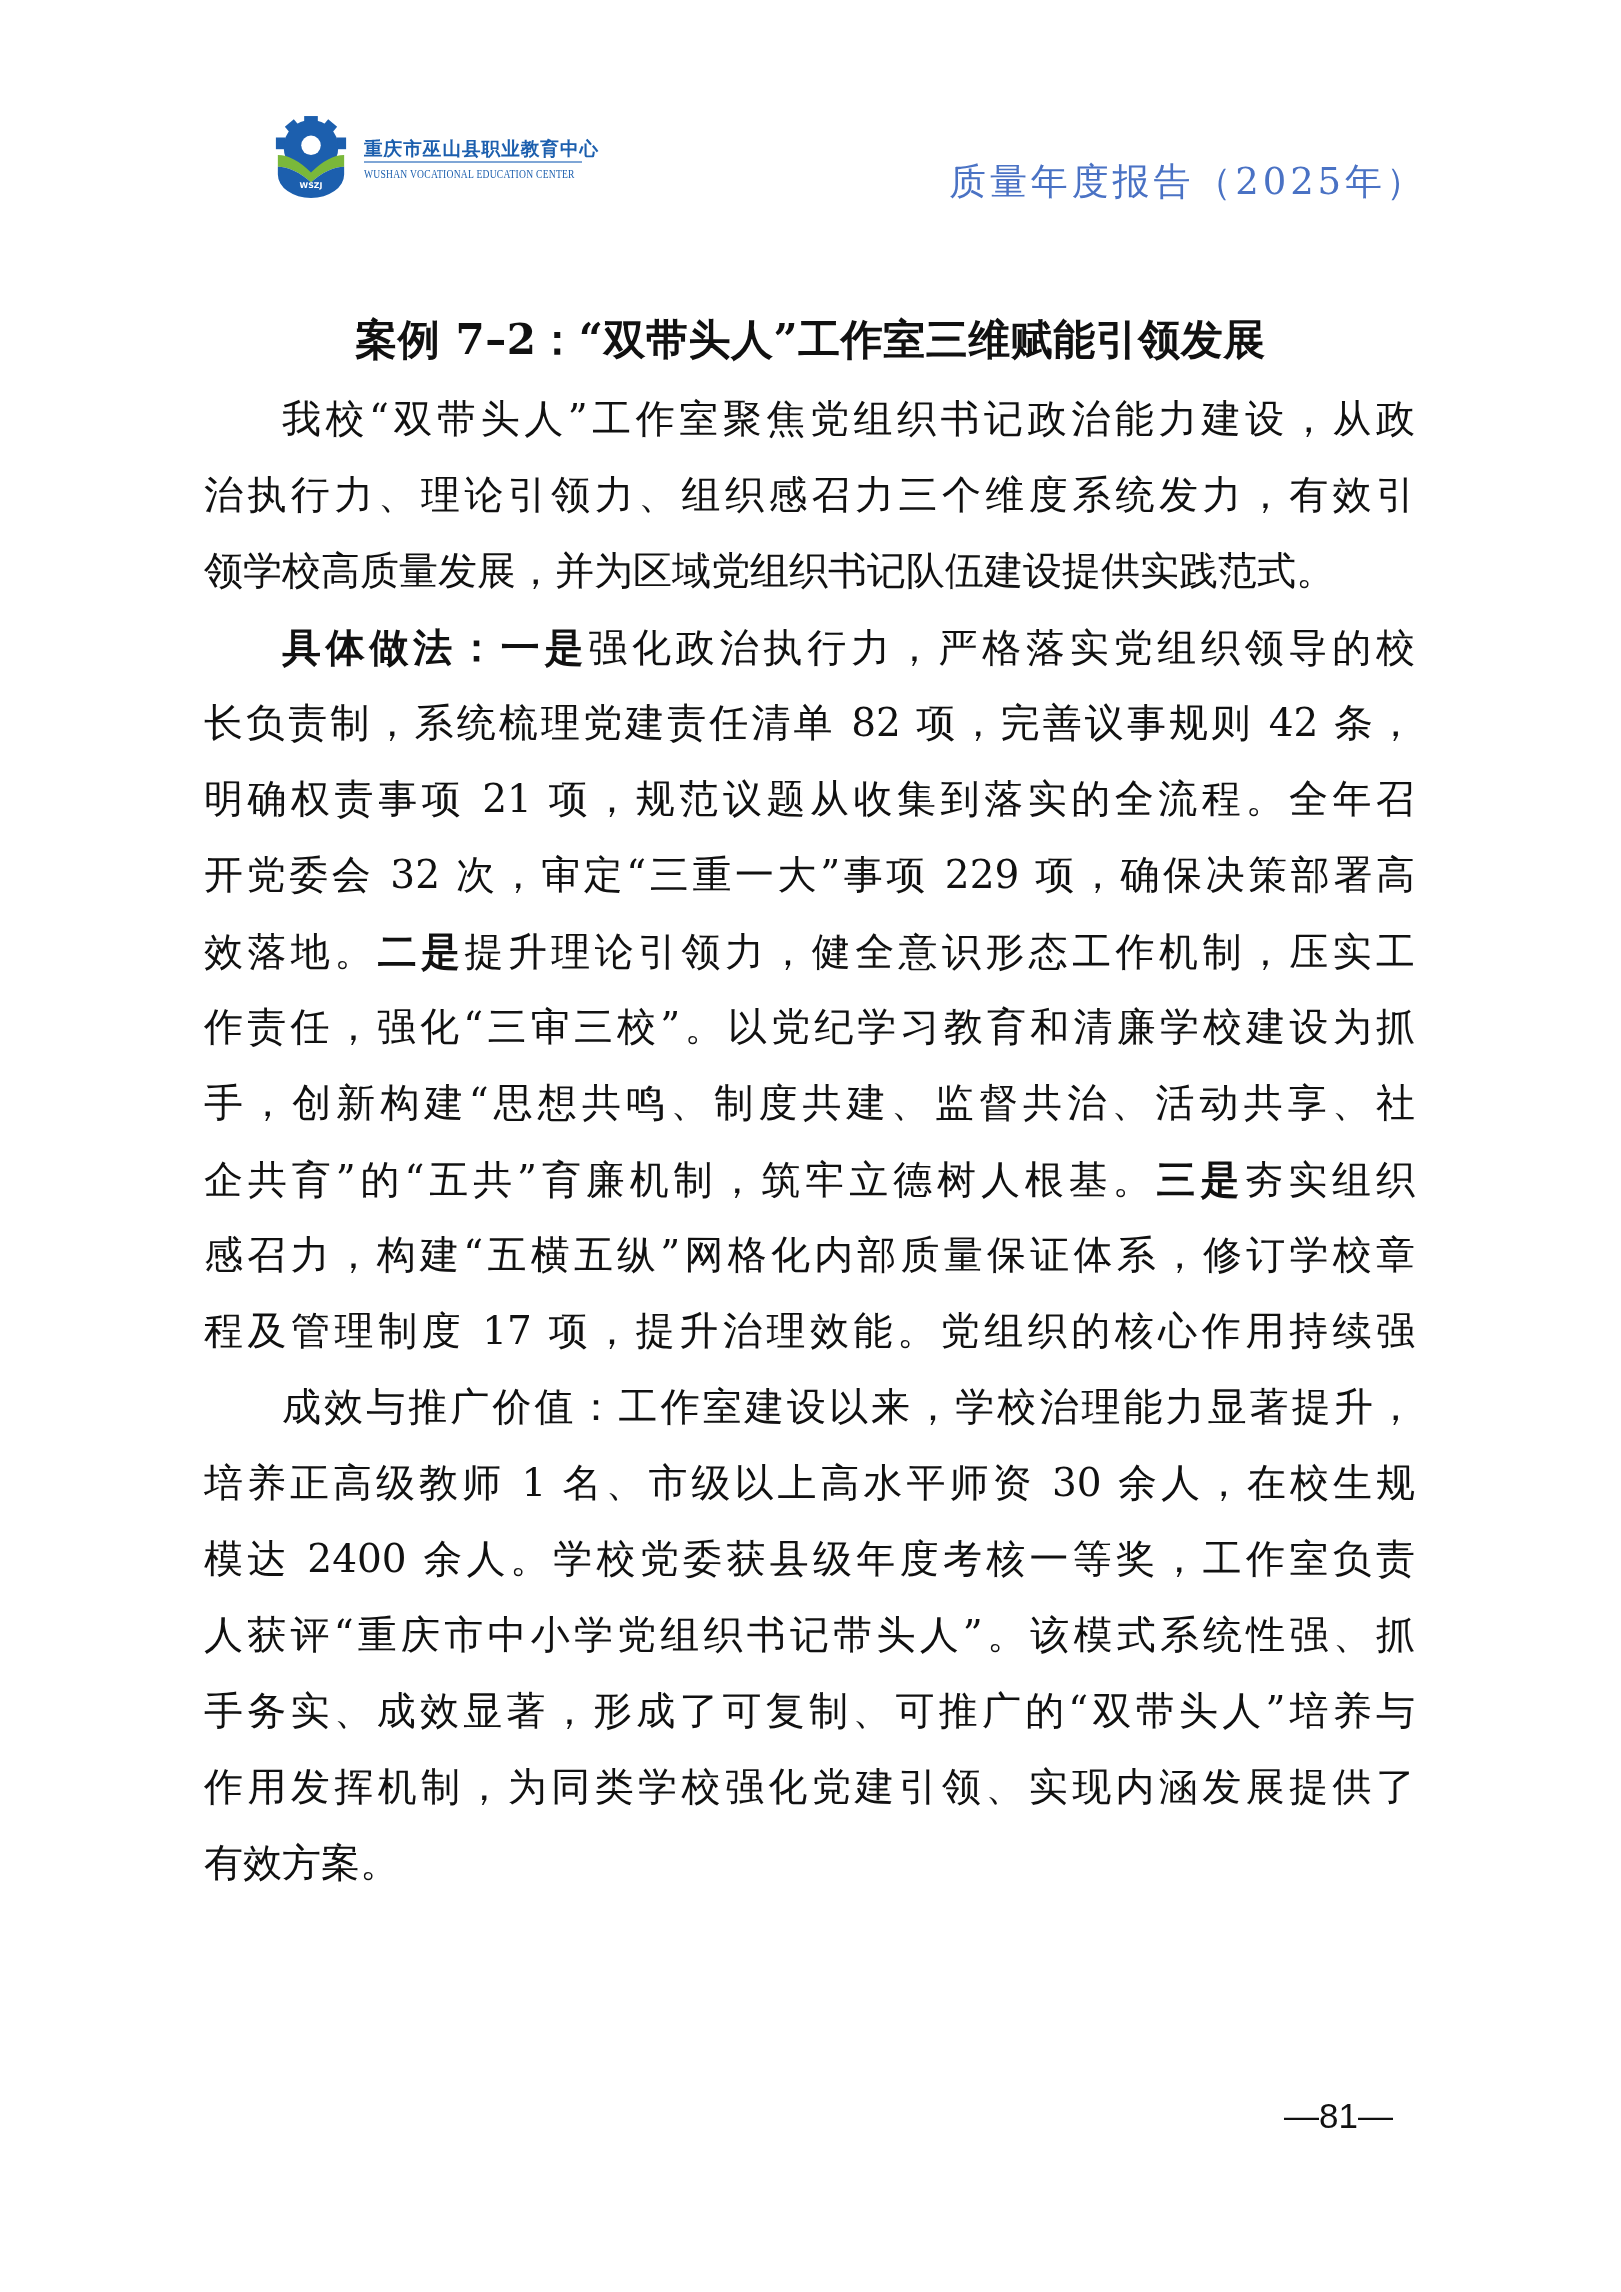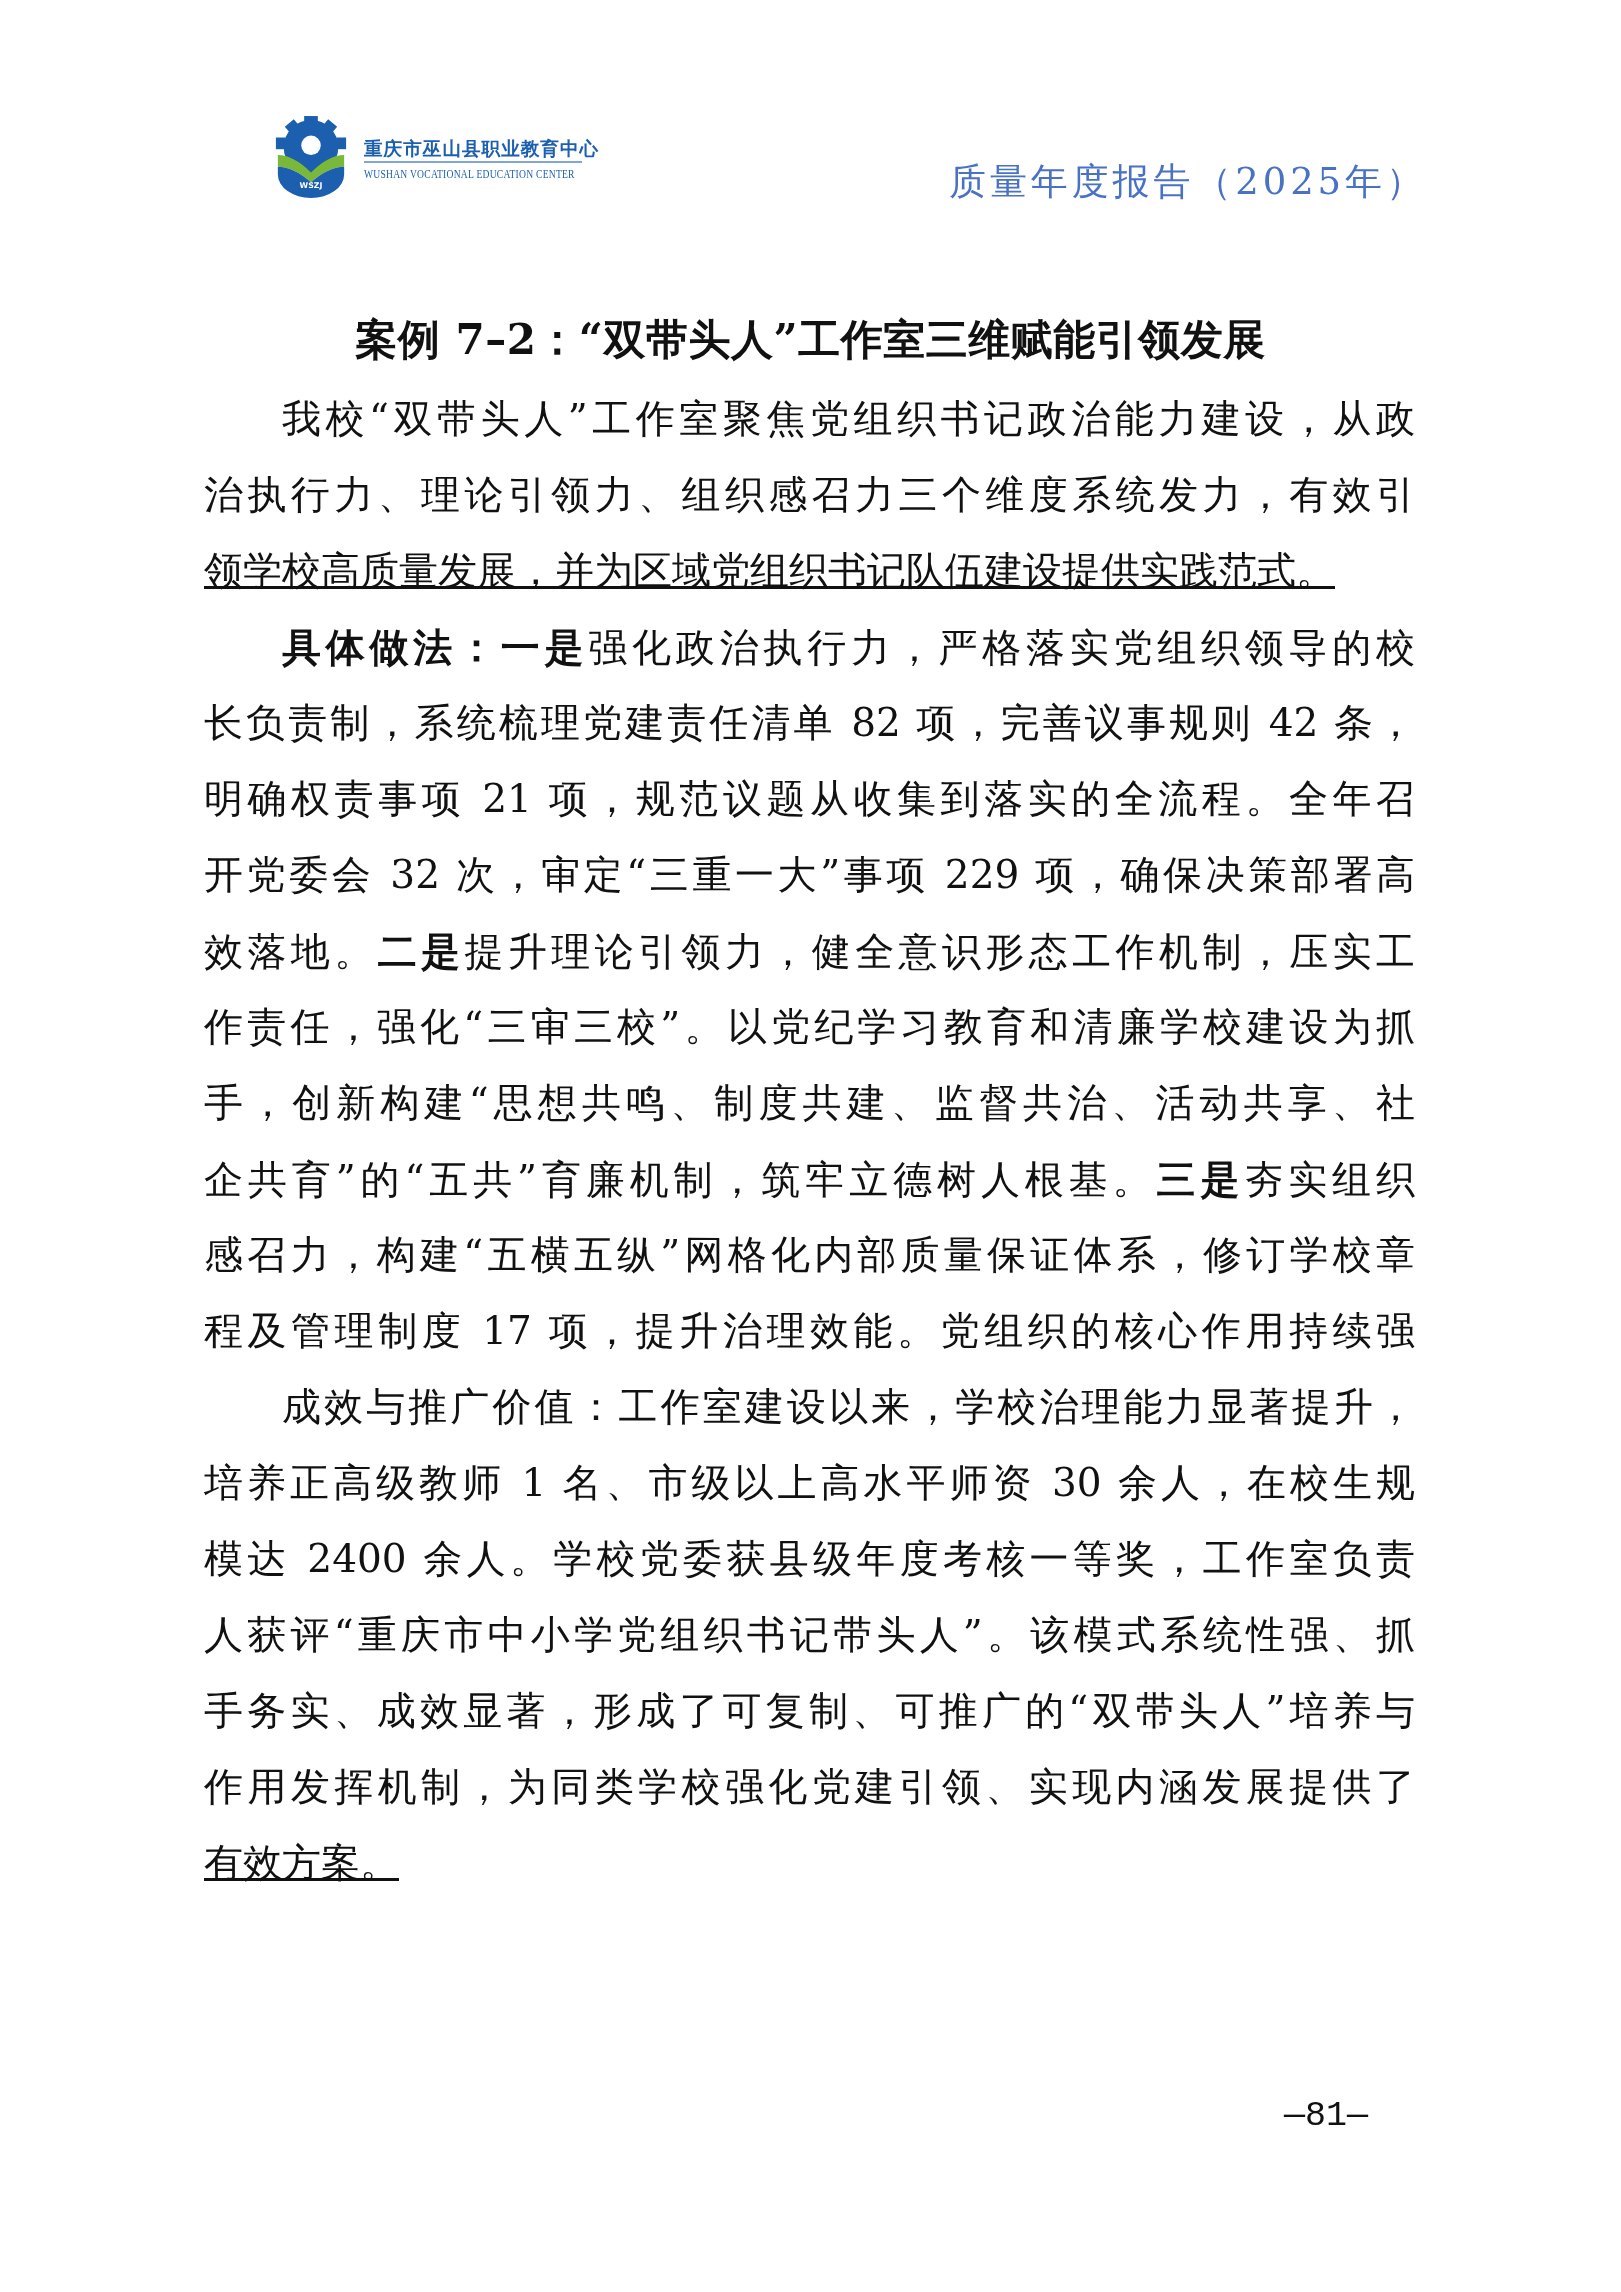--- a/index.html
+++ b/index.html
@@ -14,24 +14,24 @@
   .logo-en { position: absolute; left: 92px; top: 51px; font-family: "Liberation Serif", serif;
              font-size: 12.3px; color: #1c5fae; white-space: nowrap; transform: scaleX(0.78); transform-origin: left top; letter-spacing: 0.3px; }
   .report-title { position: absolute; left: 949px; top: 149px; font-family: "DejaVu Serif", serif;
                   font-size: 37px; color: #4a72c4; letter-spacing: 3.9px; white-space: nowrap; margin-top: 8px; }
   .case-title { position: absolute; left: 0; width: 1621px; top: 312px; text-align: center;
                 font-family: "DejaVu Serif", "Liberation Serif", serif; font-weight: bold; font-size: 42px;
                 color: #111; white-space: nowrap; letter-spacing: 0.5px; }
   .body-text { position: absolute; left: 204px; top: 381px; width: 1211px; }
   .line { height: 76px; line-height: 76px; font-size: 39px; white-space: nowrap;
           text-align: justify; text-align-last: justify; color: #111; }
-  .line.last { text-align-last: left; text-decoration: underline; }
+  .line.last { text-align-last: left; }
   .line.indent { padding-left: 78px; }
   .b { font-weight: bold; }
-  .page-number { position: absolute; left: 1284px; top: 2096px; font-family: Liberation Mono, monospace;
+  .page-number { position: absolute; left: 1284px; top: 2096px; font-family: Liberation Sans, sans-serif;
                  font-size: 35px; color: #111; white-space: nowrap; }
 </style>
 </head>
 <body>
 
 <div class="header">
   <div class="logo">
     <svg class="logo-icon" viewBox="0 0 80 84" width="78" height="82">
       <g fill="#1c5fae">
         <rect x="33" y="0" width="14" height="10"></rect>

